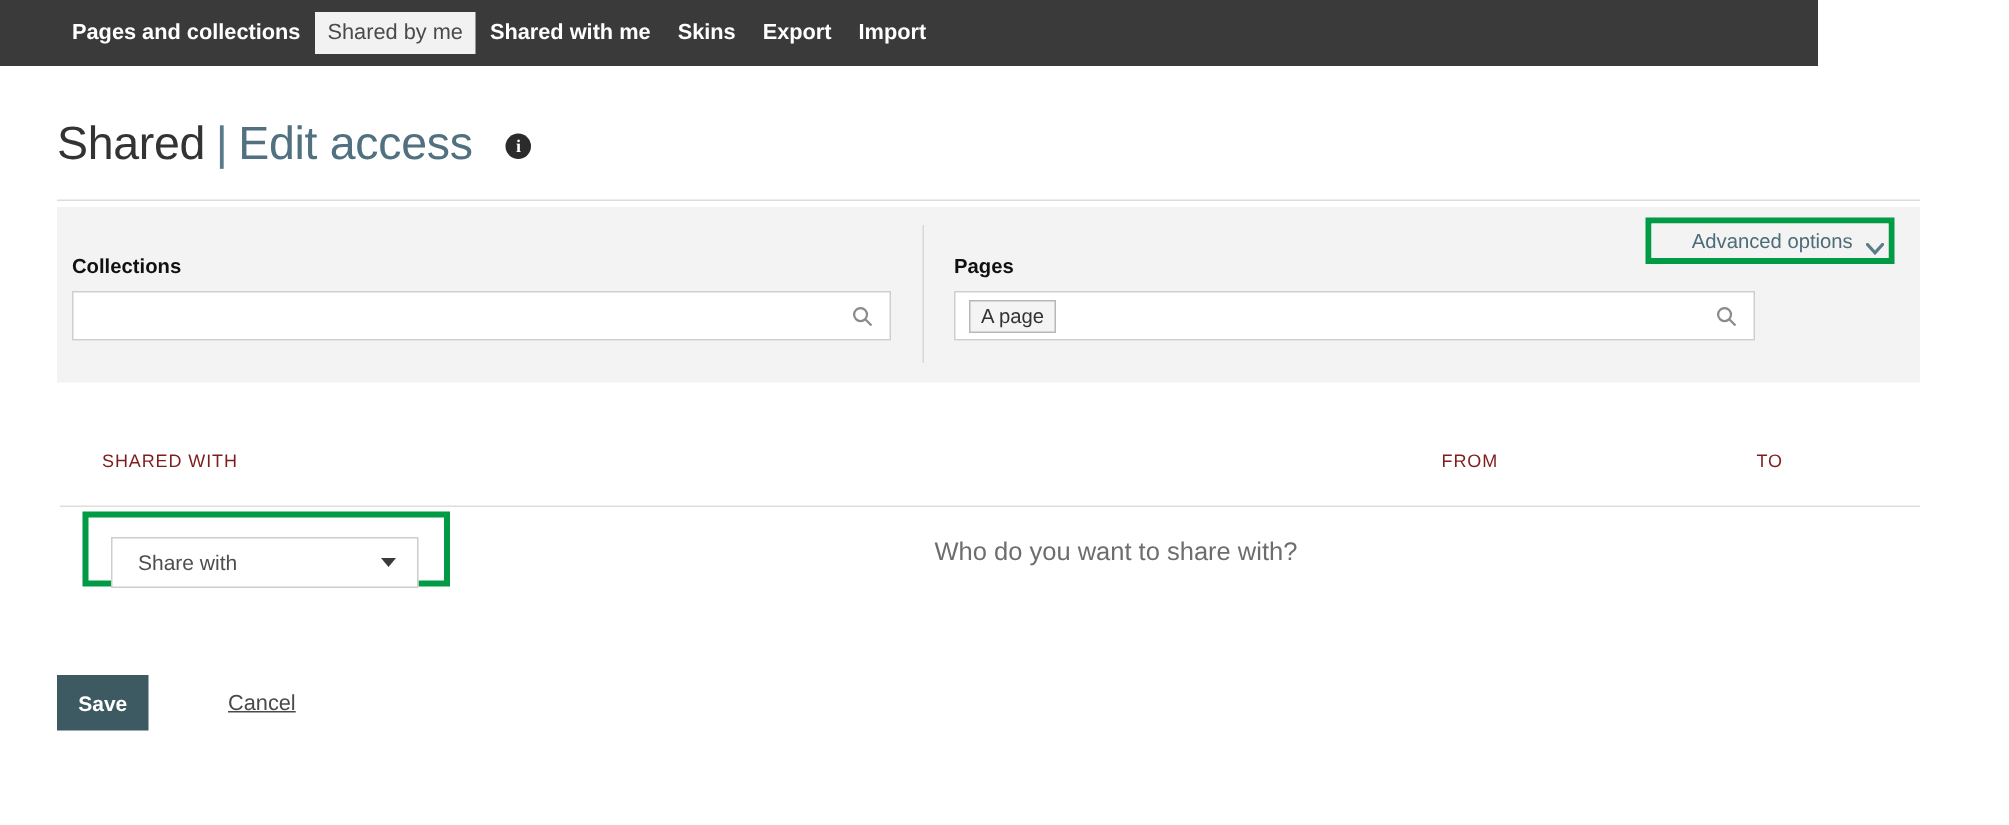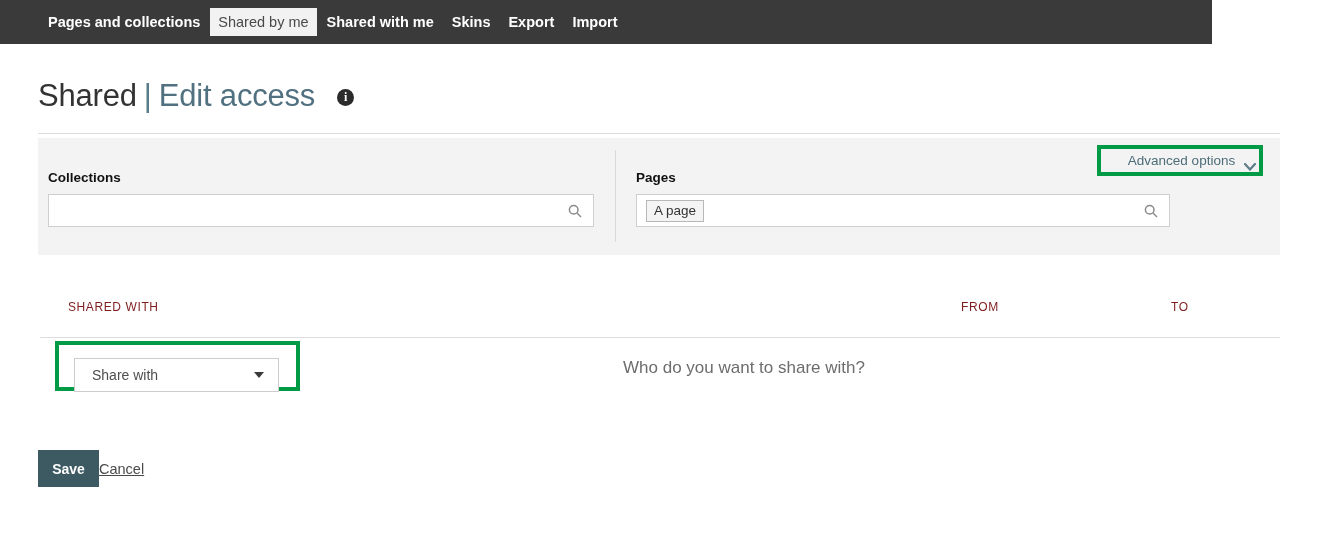--- a/index.html
+++ b/index.html
@@ -277,20 +277,21 @@
     font-size: 14px;
     font-weight: bold;
     border: none;
     display: flex;
     align-items: center;
     justify-content: center;
     cursor: pointer;
     font-family: "Liberation Sans", sans-serif;
   }
   .cancel-link {
+    margin-left: 53px;
     font-size: 14.5px;
     color: #4a4a4a;
     text-decoration: underline;
     cursor: pointer;
   }
 </style>
 </head>
 <body>
 
 <div class="topnav">

